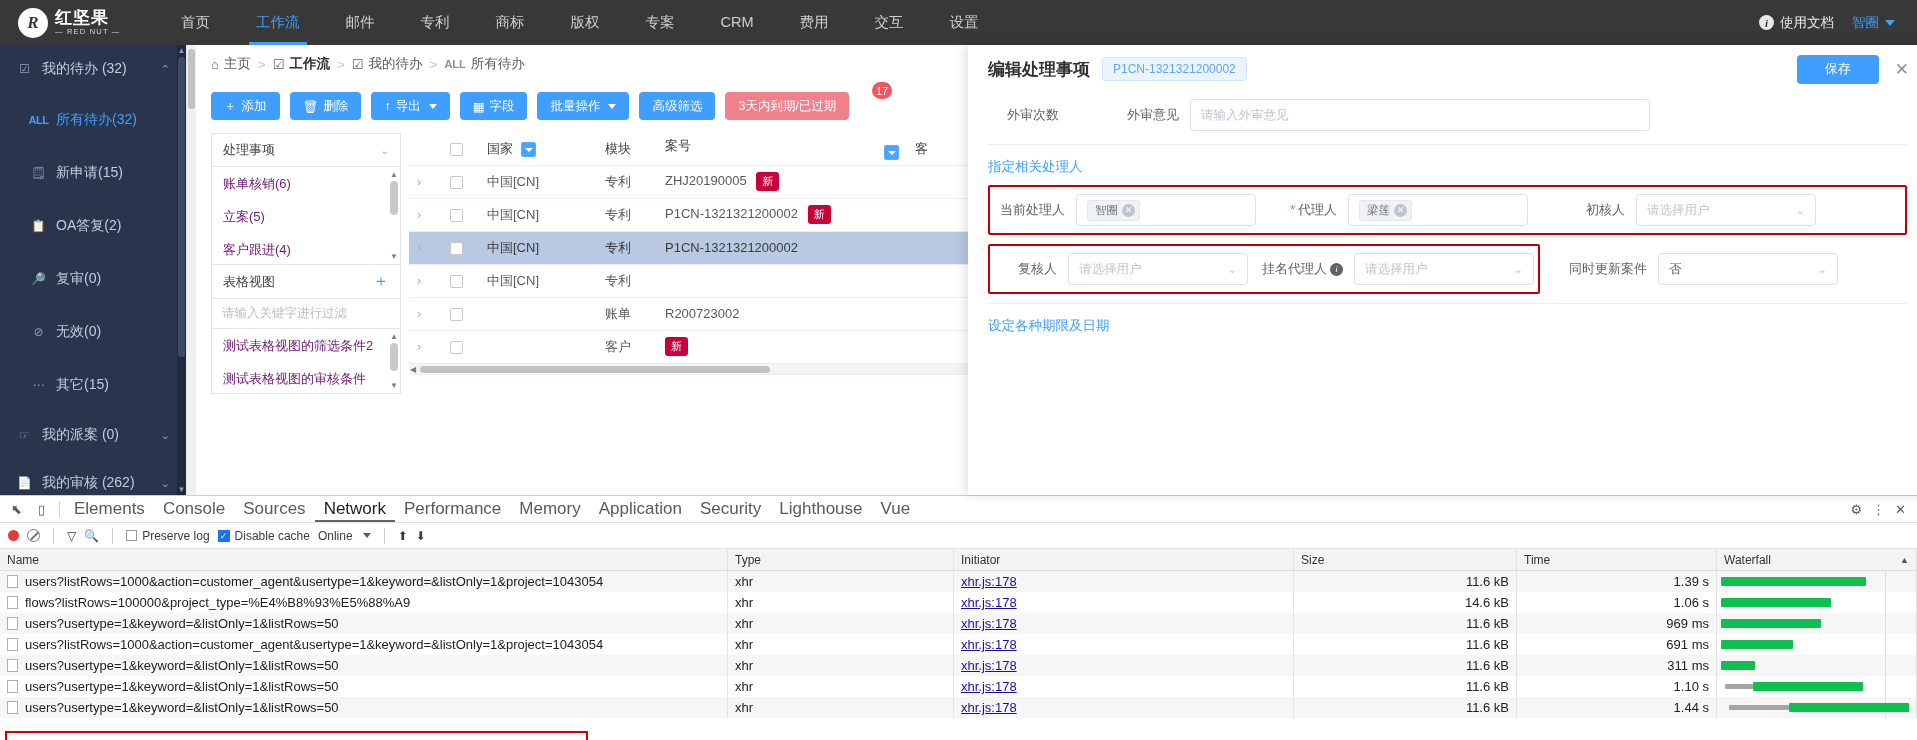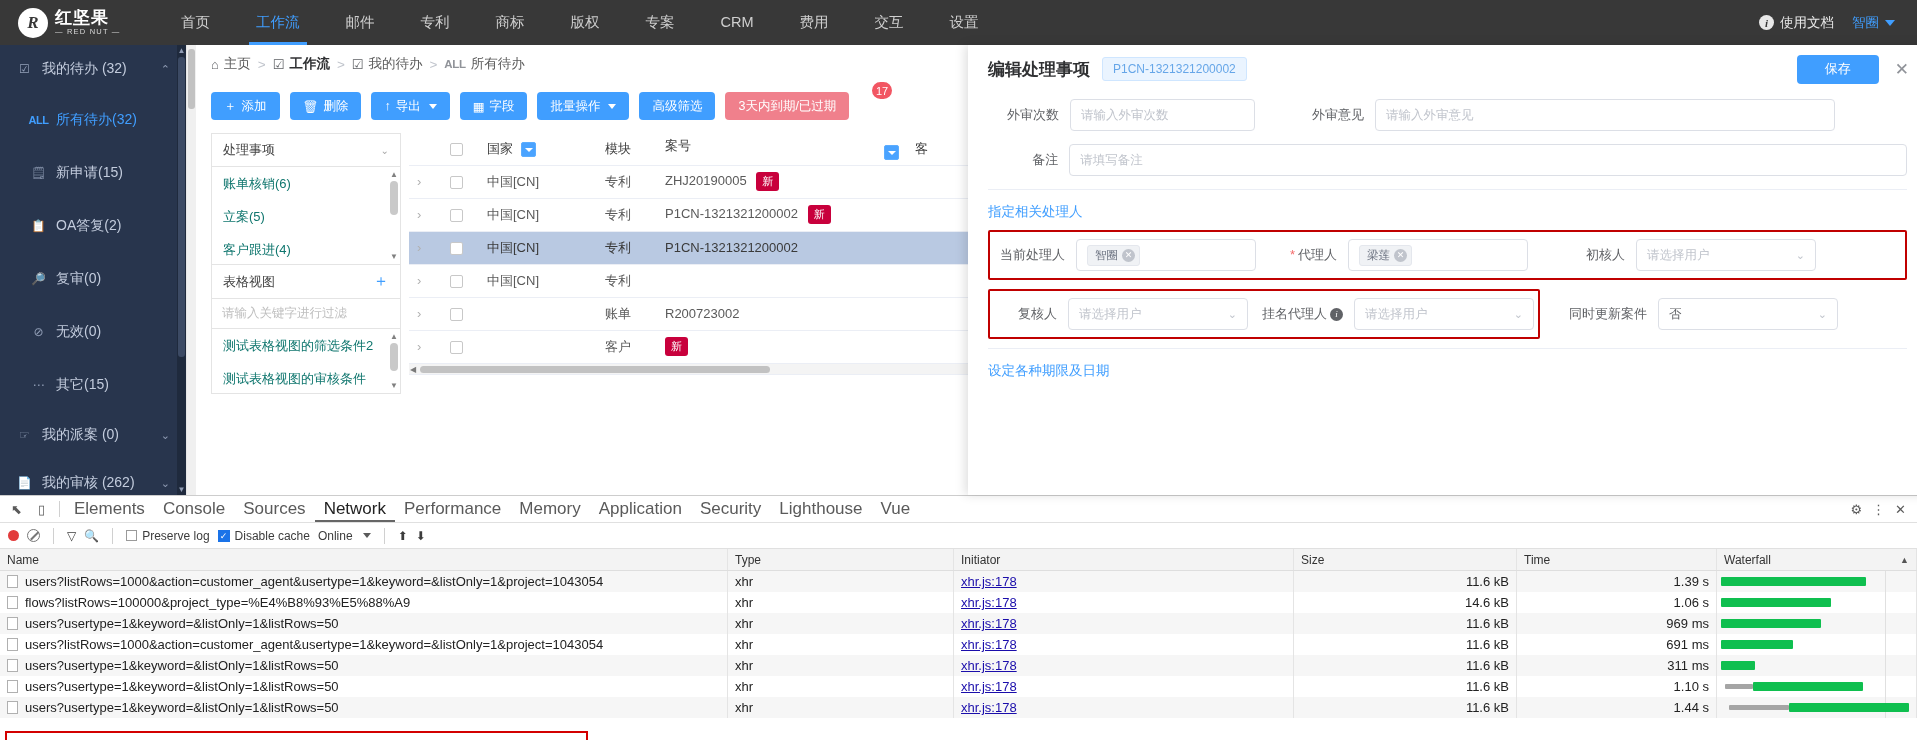--- a/index.html
+++ b/index.html
@@ -118,21 +118,21 @@
   
   .filter-panel { position: absolute; left: 24px; top: 88px; width: 190px; }
   .fp-head {
     height: 33px; border: 1px solid #e4e4e4; border-bottom: none;
     display: flex; align-items: center; padding: 0 11px; font-size: 13px; color: #444;
     background: #fff;
   }
   .fp-head .chev { margin-left: auto; color: #a8a8a8; font-size: 10px; }
   .fp-head .plus { margin-left: auto; color: #409EFF; font-size: 16px; cursor: pointer; }
   .fp-list { border: 1px solid #e4e4e4; position: relative; background: #fff; }
-  .fp-row { height: 33px; display: flex; align-items: center; padding: 0 11px; font-size: 13px; color: #0f766e; cursor: pointer; }
+  .fp-row { height: 33px; display: flex; align-items: center; padding: 0 11px; font-size: 13px; color: #701a75; cursor: pointer; }
   .fp-bar { position: absolute; right: 2px; top: 3px; bottom: 3px; width: 8px; }
   .fp-bar .up, .fp-bar .dn { position: absolute; left: 0; width: 8px; text-align: center; font-size: 8px; color: #808080; }
   .fp-bar .up { top: 0; } .fp-bar .dn { bottom: 0; }
   .fp-bar .th { position: absolute; left: 0; width: 8px; background: #c9c9c9; border-radius: 4px; }
   .fp-input {
     height: 30px; border: 1px solid #e4e4e4; border-bottom: none; display: flex; align-items: center;
     padding: 0 10px; font-size: 12.5px; color: #bfbfbf; background: #fff;
   }
 
   
@@ -554,27 +554,22 @@
     <div class="modal-head">
       <span class="modal-title">编辑处理事项</span>
       <span class="case-chip">P1CN-1321321200002</span>
       <span class="spacer"></span>
       <button class="save-btn">保存</button>
       <span class="close-x">✕</span>
     </div>
     <div class="modal-body">
       <div class="frow" style="margin-top:6px;">
         <div class="flabel" style="width:82px;">外审次数</div>
-        <div class="fctl" style="width:185px;">请输入外审次数</div>
         <div class="flabel" style="width:120px;">外审意见</div>
         <div class="fctl" style="width:460px;">请输入外审意见</div>
-      </div>
-      <div class="frow">
-        <div class="flabel" style="width:82px;">备注</div>
-        <div class="fctl" style="width:845px;">请填写备注</div>
       </div>
       <div class="hr"></div>
       <div class="section-link" style="margin-bottom:9px;">指定相关处理人</div>
 
       <div class="outline-box" style="margin-bottom:9px;">
         <div class="frow" style="margin-bottom:0;align-items:center;">
           <div class="flabel" style="width:82px;">当前处理人</div>
           <div class="fctl filled" style="width:180px;">
             <span class="utag">
               <span>智圈</span>

